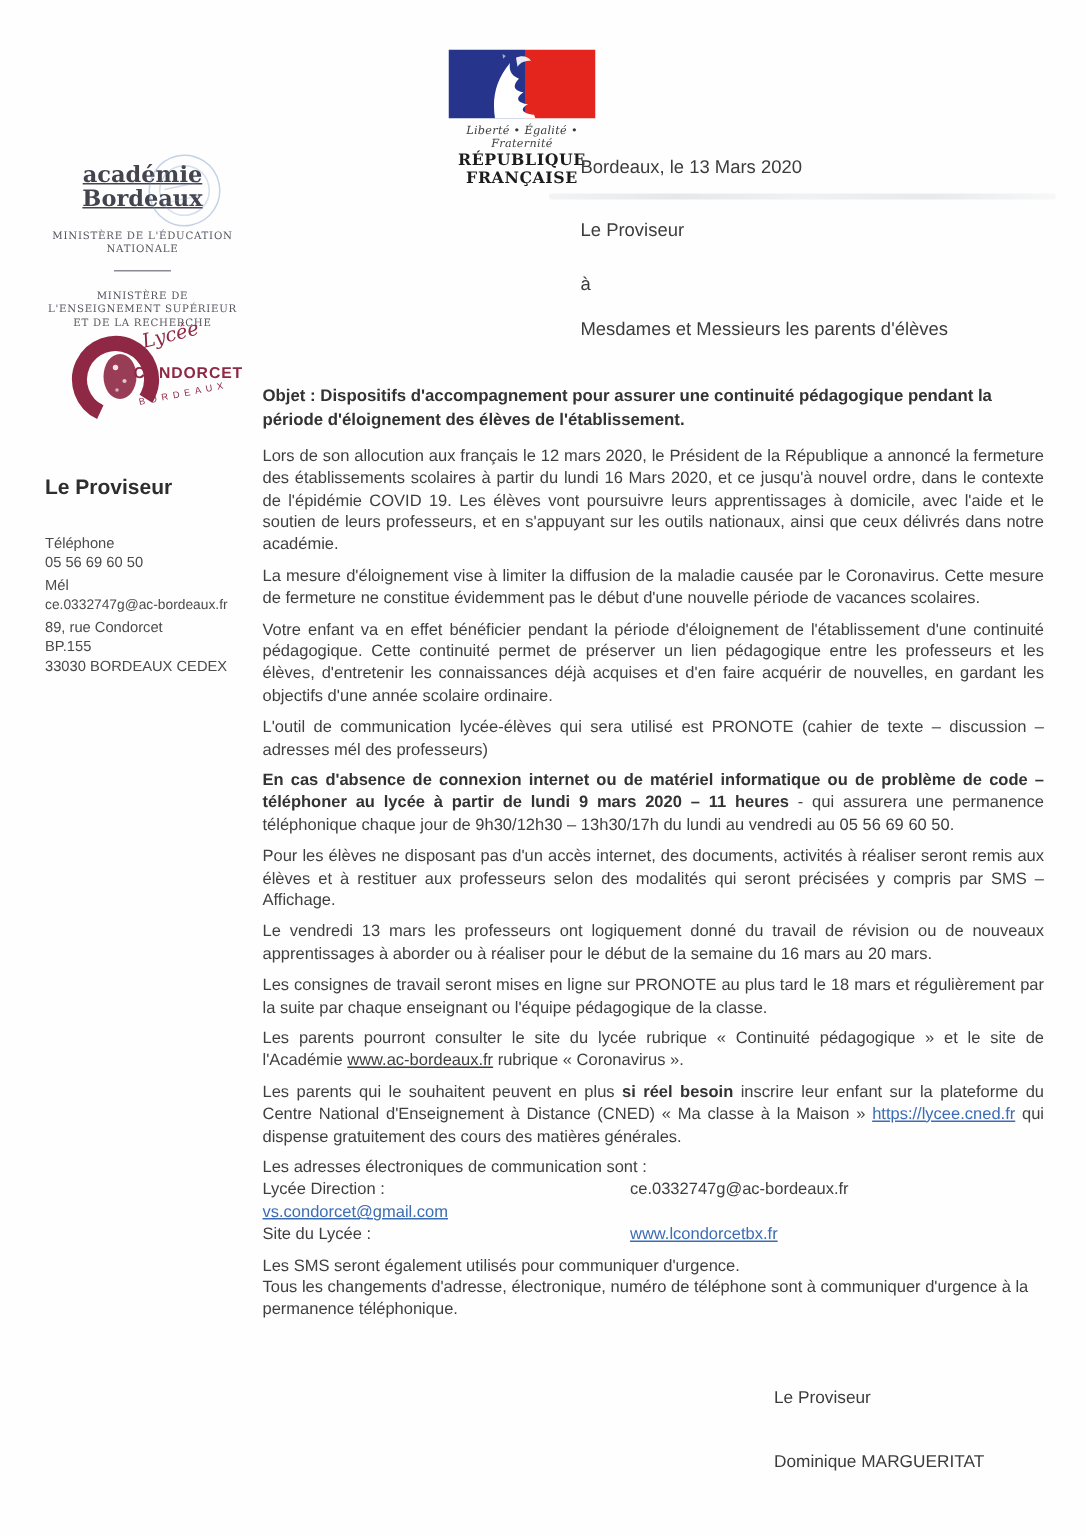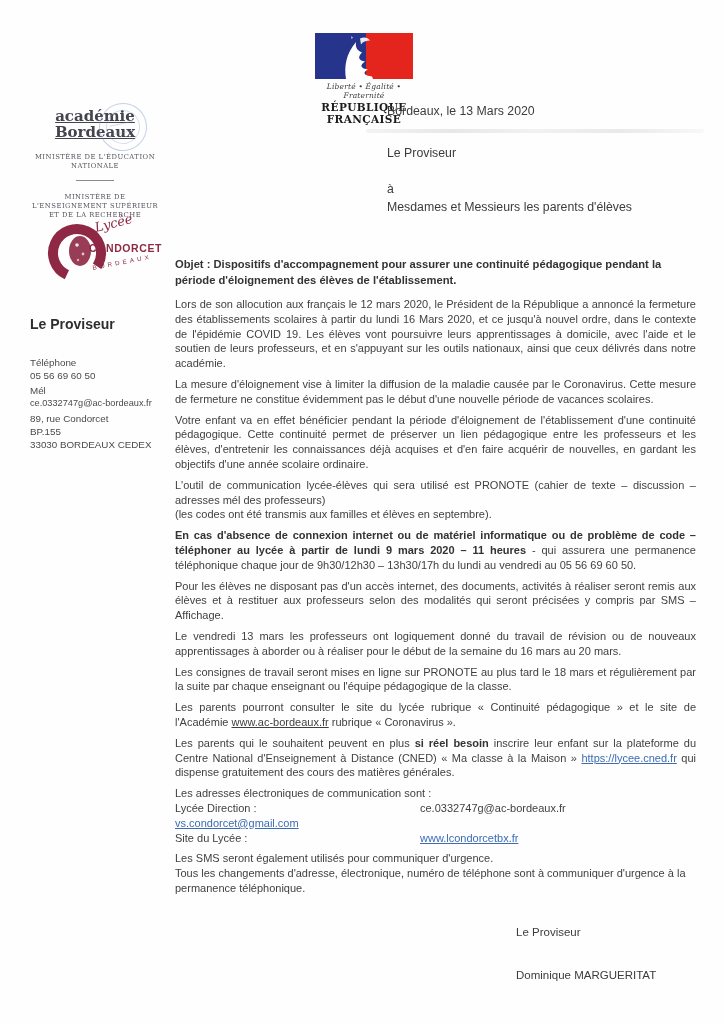--- a/index.html
+++ b/index.html
@@ -13,21 +13,21 @@
   .page{position:absolute;inset:0;background:#fefefe;}
 
   
   .scan-streak{
     position:absolute;left:366px;top:129px;width:338px;height:4px;
     background:linear-gradient(90deg,rgba(140,150,160,.10),rgba(140,150,160,.22),rgba(140,150,160,.12),rgba(140,150,160,.20),rgba(140,150,160,.06));
     border-radius:2px;
   }
 
   
-  .marianne{position:absolute;left:308px;top:33px;width:112px;text-align:center;}
+  .marianne{position:absolute;left:292px;top:33px;width:112px;text-align:center;}
   .marianne svg{display:block;margin:0 auto;}
   .motto{font-family:"DejaVu Serif",serif;font-style:italic;font-size:7.5px;color:#3c3c3c;margin-top:3px;letter-spacing:.2px;}
   .republic{font-family:"DejaVu Serif",serif;font-weight:bold;font-size:10.5px;color:#1c1c1c;letter-spacing:.4px;margin-top:1px;}
 
   
   .academy{position:absolute;left:28px;top:108px;width:134px;text-align:center;}
   .academy-name{font-family:"DejaVu Serif",serif;font-size:15px;font-weight:600;line-height:16px;color:#44444e;text-decoration:underline;}
   .ministry{font-family:"DejaVu Serif",serif;font-size:6.8px;letter-spacing:.5px;line-height:9px;margin-top:13px;color:#56565f;text-transform:uppercase;}
   .ministry-divider{width:38px;border-top:1px solid #8a8a92;margin:9px auto 0;}
   .stamp{
@@ -45,21 +45,21 @@
   .sender{position:absolute;left:30px;top:316px;width:142px;color:#4a4a4a;}
   .sender-title{font-size:14px;font-weight:bold;color:#2e2e2e;}
   .sender-group{margin-top:24px;font-size:9.8px;line-height:13px;}
   .sender-group.tight{margin-top:2px;}
   .sender-email{font-size:9.2px;}
 
   
   .heading{position:absolute;left:387px;top:104px;font-size:12.3px;color:#3c3c3c;line-height:14px;}
   .heading .from{margin-top:28px;}
   .heading .to{margin-top:22px;}
-  .heading .recipients{margin-top:4px;}
+  .heading .recipients{margin-top:16px;}
 
   
   .subject{
     position:absolute;left:175px;top:256px;width:522px;
     font-size:11.2px;font-weight:bold;line-height:16px;color:#333;text-align:left;
   }
 
   
   .flow{
     position:absolute;left:175px;top:297px;width:521px;
@@ -146,21 +146,21 @@
     <div class="recipients">Mesdames et Messieurs les parents d'élèves</div>
   </div>
 
   <div class="subject">Objet : Dispositifs d'accompagnement pour assurer une continuité pédagogique pendant la période d'éloignement des élèves de l'établissement.</div>
 
   <div class="flow">
     <div>
         <p class="para"><span>Lors de son allocution aux français le 12 mars 2020, le Président de la République a annoncé la fermeture des établissements scolaires à partir du lundi 16 Mars 2020, et ce jusqu'à nouvel ordre, dans le contexte de l'épidémie COVID 19. Les élèves vont poursuivre leurs apprentissages à domicile, avec l'aide et le soutien de leurs professeurs, et en s'appuyant sur les outils nationaux, ainsi que ceux délivrés dans notre académie.</span></p>
         <p class="para"><span>La mesure d'éloignement vise à limiter la diffusion de la maladie causée par le Coronavirus. Cette mesure de fermeture ne constitue évidemment pas le début d'une nouvelle période de vacances scolaires.</span></p>
         <p class="para"><span>Votre enfant va en effet bénéficier pendant la période d'éloignement de l'établissement d'une continuité pédagogique. Cette continuité permet de préserver un lien pédagogique entre les professeurs et les élèves, d'entretenir les connaissances déjà acquises et d'en faire acquérir de nouvelles, en gardant les objectifs d'une année scolaire ordinaire.</span></p>
-        <p class="para"><span>L'outil de communication lycée-élèves qui sera utilisé est PRONOTE (cahier de texte – discussion – adresses mél des professeurs)</span><br><span>(les codes ont été transmis aux familles et élèves en septembre).</span></p>
+        <p class="para"><span>L'outil de communication lycée-élèves qui sera utilisé est PRONOTE (cahier de texte – discussion – adresses mél des professeurs)</span><br></p>
         <p class="para"><span class="b">En cas d'absence de connexion internet ou de matériel informatique ou de problème de code – téléphoner au lycée à partir de lundi 9 mars 2020 – 11 heures</span><span> - qui assurera une permanence téléphonique chaque jour de 9h30/12h30 – 13h30/17h du lundi au vendredi au 05 56 69 60 50.</span></p>
         <p class="para"><span>Pour les élèves ne disposant pas d'un accès internet, des documents, activités à réaliser seront remis aux élèves et à restituer aux professeurs selon des modalités qui seront précisées y compris par SMS – Affichage.</span></p>
         <p class="para"><span>Le vendredi 13 mars les professeurs ont logiquement donné du travail de révision ou de nouveaux apprentissages à aborder ou à réaliser pour le début de la semaine du 16 mars au 20 mars.</span></p>
         <p class="para"><span>Les consignes de travail seront mises en ligne sur PRONOTE au plus tard le 18 mars et régulièrement par la suite par chaque enseignant ou l'équipe pédagogique de la classe.</span></p>
         <p class="para"><span>Les parents pourront consulter le site du lycée rubrique « Continuité pédagogique » et le site de l'Académie </span><span class="u">www.ac-bordeaux.fr</span><span> rubrique « Coronavirus ».</span></p>
         <p class="para"><span>Les parents qui le souhaitent peuvent en plus </span><span class="b">si réel besoin</span><span> inscrire leur enfant sur la plateforme du Centre National d'Enseignement à Distance (CNED) « Ma classe à la Maison » </span><a href="#" class="blue-link">https://lycee.cned.fr</a><span> qui dispense gratuitement des cours des matières générales.</span></p>
       </div>
 
     <div class="contacts">
       <div class="contact-intro" style="text-align:left;">Les adresses électroniques de communication sont :</div>

